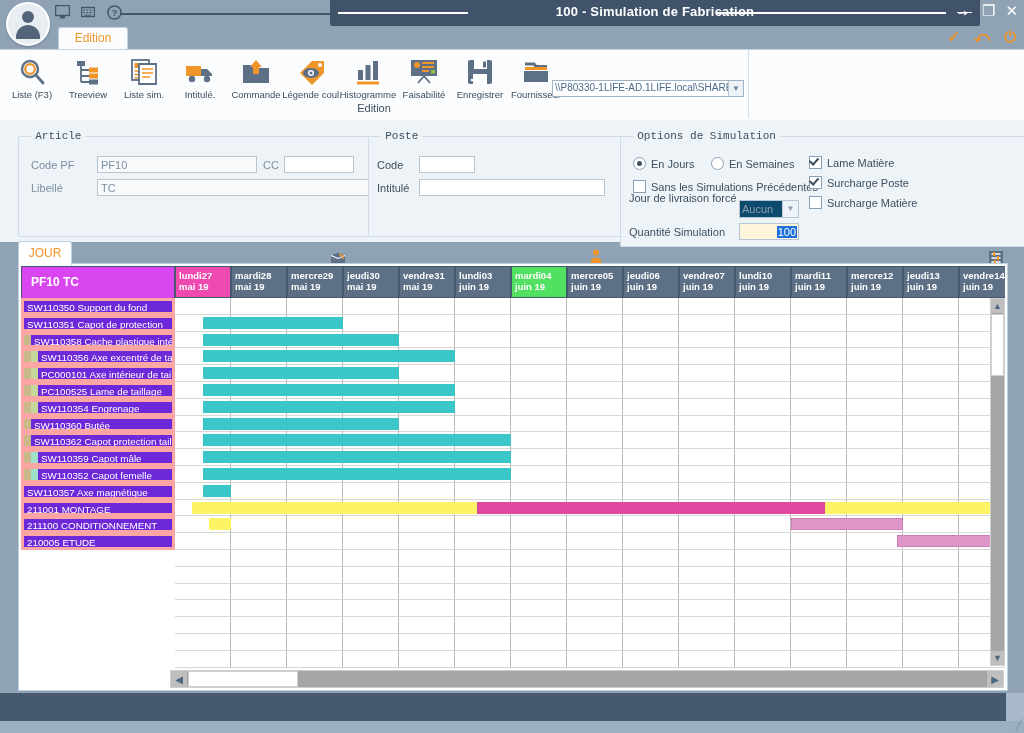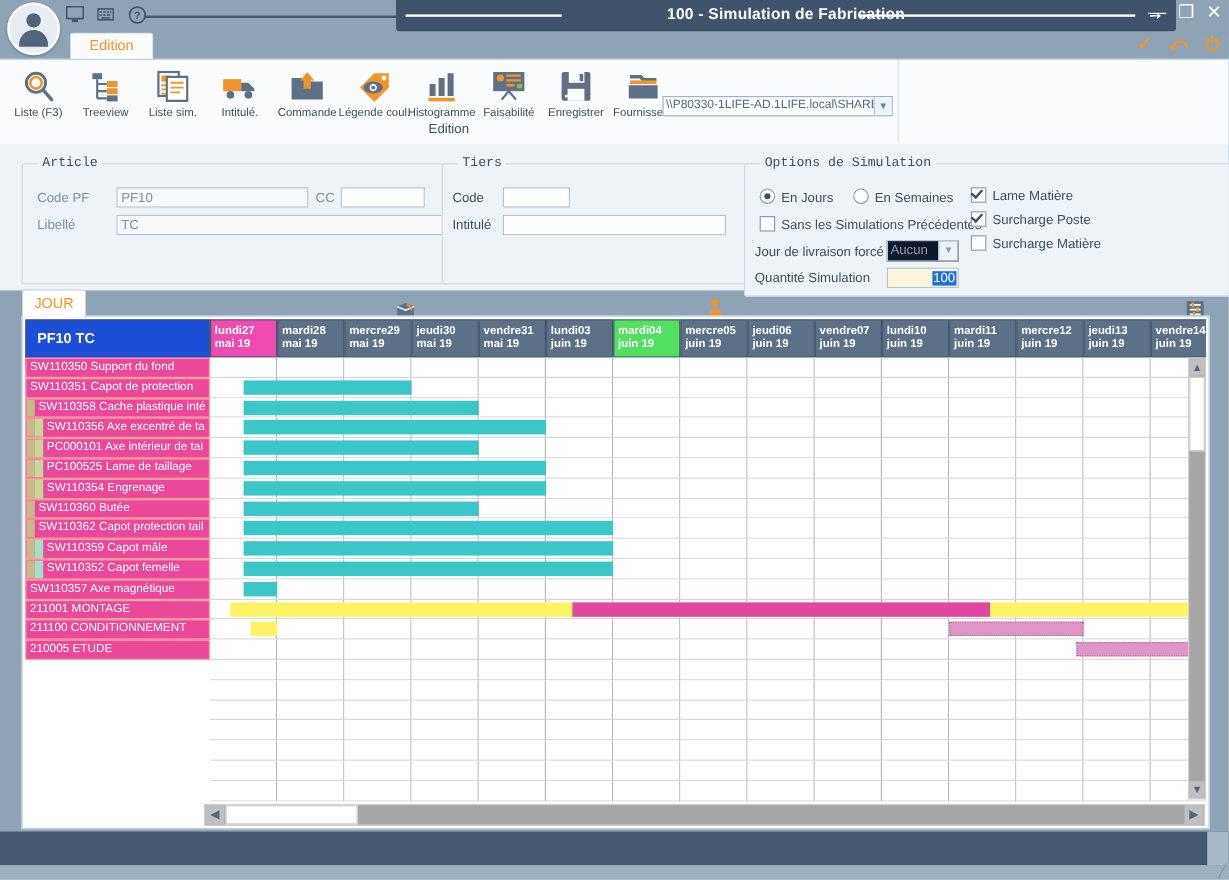--- a/index.html
+++ b/index.html
@@ -68,50 +68,50 @@
   .inp.grey{background:#f7f9fb;color:#7c8fa2;}
   .corner-ic{position:absolute;width:16px;height:16px;}
 
   .radio,.cb{position:absolute;}
   .radio .dot{width:11px;height:11px;border-radius:50%;border:1px solid #8aa0b5;background:#fff;display:inline-block;position:relative;vertical-align:-2px;}
   .radio.on .dot:after{content:"";position:absolute;left:2.5px;top:2.5px;width:5px;height:5px;border-radius:50%;background:#3d4f5e;}
   .radio .t,.cb .t{font-size:11px;color:#3d4f5e;margin-left:5px;}
   .cb .box{width:11px;height:11px;border:1px solid #8aa0b5;background:#fff;display:inline-block;position:relative;vertical-align:-2px;}
   .cb.on .box:after{content:"";position:absolute;left:1px;top:-1px;width:4px;height:7px;
     border:solid #3d4f5e;border-width:0 2px 2px 0;transform:rotate(42deg);}
-  .selbox{position:absolute;height:18px;background:#0f172a;border:1px solid #b7c6d4;box-sizing:border-box;
+  .selbox{position:absolute;height:18px;background:#0c4a6e;border:1px solid #b7c6d4;box-sizing:border-box;
     font-size:11px;color:#8c9dae;padding:1px 2px;line-height:15px;}
   .selbox .arw{position:absolute;right:0;top:0;width:15px;height:16px;background:#eef3f8;
     border-left:1px solid #c3d2de;text-align:center;line-height:16px;font-size:8px;color:#8c9dae;}
   .qty{position:absolute;height:17px;background:#fdf6dd;border:1px solid #b7c6d4;box-sizing:border-box;
     text-align:right;font-size:11px;line-height:14px;padding:1px 1px;}
   .qty em{background:#1e6fd9;color:#fff;font-style:normal;padding:0 1px;}
 
   
   .jourtab{position:absolute;left:18px;top:241px;width:52px;height:23px;background:#fff;
     border:1px solid #bdd0e0;border-bottom:1px solid #fff;border-radius:3px 3px 0 0;
     color:#f0952a;font-size:12px;text-align:center;line-height:22px;z-index:6;}
   .gridpanel{position:absolute;left:18px;top:263px;width:990px;height:428px;background:#fff;
     border:1px solid #bdd0e0;box-sizing:border-box;}
 
   .gantt{position:absolute;left:2px;top:2px;width:984px;height:402px;overflow:hidden;}
   .hdrrow{position:absolute;left:0;top:0;height:32px;}
-  .corner{position:absolute;left:0;top:0;width:154px;height:43px;background:#1d4ed8;
+  .corner{position:absolute;left:0;top:0;width:154px;height:43px;background:#d946ef;
     border:1px solid #44586e;box-sizing:border-box;color:#fff;font-size:12px;font-weight:bold;
     line-height:30px;padding-left:9px;}
   .daycells{position:absolute;left:154px;top:0;height:24px;display:flex;}
   .day{width:56px;height:32px;box-sizing:border-box;background:#5d7086;border:1px solid #44586e;
     color:#fff;font-size:9.5px;line-height:11px;padding:3px 0 0 3px;font-weight:bold;}
   .day.pink{background:#ef4ab0;}
   .day.green{background:#52e061;color:#fff;}
 
   .rows{position:absolute;left:0;top:32px;width:984px;}
   .row{position:relative;height:16.8px;}
-  .rlabel{position:absolute;left:0;top:0;width:154px;height:16.8px;background:#ec4899;
-    border:1px solid #fca5a5;box-sizing:border-box;color:#fff;font-size:9.8px;line-height:14px;
+  .rlabel{position:absolute;left:0;top:0;width:154px;height:16.8px;background:#6d28d9;
+    border:3px solid #fca5a5;box-sizing:border-box;color:#fff;font-size:9.8px;line-height:14px;
     white-space:nowrap;overflow:hidden;}
   .rlabel .ind{display:inline-block;height:14.8px;vertical-align:top;}
   .rlabel .txt{padding-left:3px;}
   .rlabel.blank{background:#fff;border:none;}
   .cells{position:absolute;left:154px;top:0;height:16.8px;display:flex;}
   .cell{width:56px;height:16.8px;box-sizing:border-box;border-right:1px solid #b9b9b9;
     border-bottom:1px solid #d8d8d8;background:#fff;}
   .bar{position:absolute;top:2px;height:12px;z-index:2;}
   .bar.teal{background:#3bc7c7;}
   .bar.yellow{background:#fdf465;}
@@ -361,21 +361,21 @@
     </fieldset>
     <div class="corner-ic" style="left:330px;top:131px;">
       <svg width="16" height="16" viewBox="0 0 16 16">
           <path d="M1 4.5 L8 1.5 L15 4.5 V12 L8 15 L1 12 Z" fill="#5d7086"></path>
           <path d="M1 4.5 L8 7.5 L15 4.5" stroke="#fff" stroke-width="1.1" fill="none"></path>
           <path d="M9 3 L13 5 V8" stroke="#f0952a" stroke-width="1.4" fill="none"></path>
         </svg>
     </div>
 
     <fieldset class="gp" id="gp-tiers">
-      <legend>Tiers</legend>
+      <legend>Poste</legend>
       <div class="fld-lbl" style="left:8px;top:17px;color:#3d4f5e;">Code</div>
       <div class="inp" style="left:50px;top:14px;width:56px;">
         <span></span>
       </div>
       <div class="fld-lbl" style="left:8px;top:40px;color:#3d4f5e;">Intitulé</div>
       <div class="inp" style="left:50px;top:37px;width:186px;">
         <span></span>
       </div>
     </fieldset>
     <div class="corner-ic" style="left:588px;top:128px;">
@@ -402,21 +402,21 @@
       <div class="cb on" style="left:188px;top:14px;">
         <span class="box"></span><span class="t">Lame Matière</span>
       </div>
       <div class="cb on" style="left:188px;top:34px;">
         <span class="box"></span><span class="t">Surcharge Poste</span>
       </div>
       <div class="cb" style="left:188px;top:54px;">
         <span class="box"></span><span class="t">Surcharge Matière</span>
       </div>
 
-      <div class="fld-lbl" style="left:8px;top:62px;color:#3d4f5e;">Jour de livraison forcé</div>
+      <div class="fld-lbl" style="left:8px;top:50px;color:#3d4f5e;">Jour de livraison forcé</div>
       <div class="selbox" style="left:118px;top:58px;width:60px;">
         <span>Aucun</span>
         <div class="arw">▼</div>
       </div>
 
       <div class="fld-lbl" style="left:8px;top:84px;color:#3d4f5e;">Quantité Simulation</div>
       <div class="qty" style="left:118px;top:81px;width:60px;">
         <em>100</em>
       </div>
     </fieldset>

